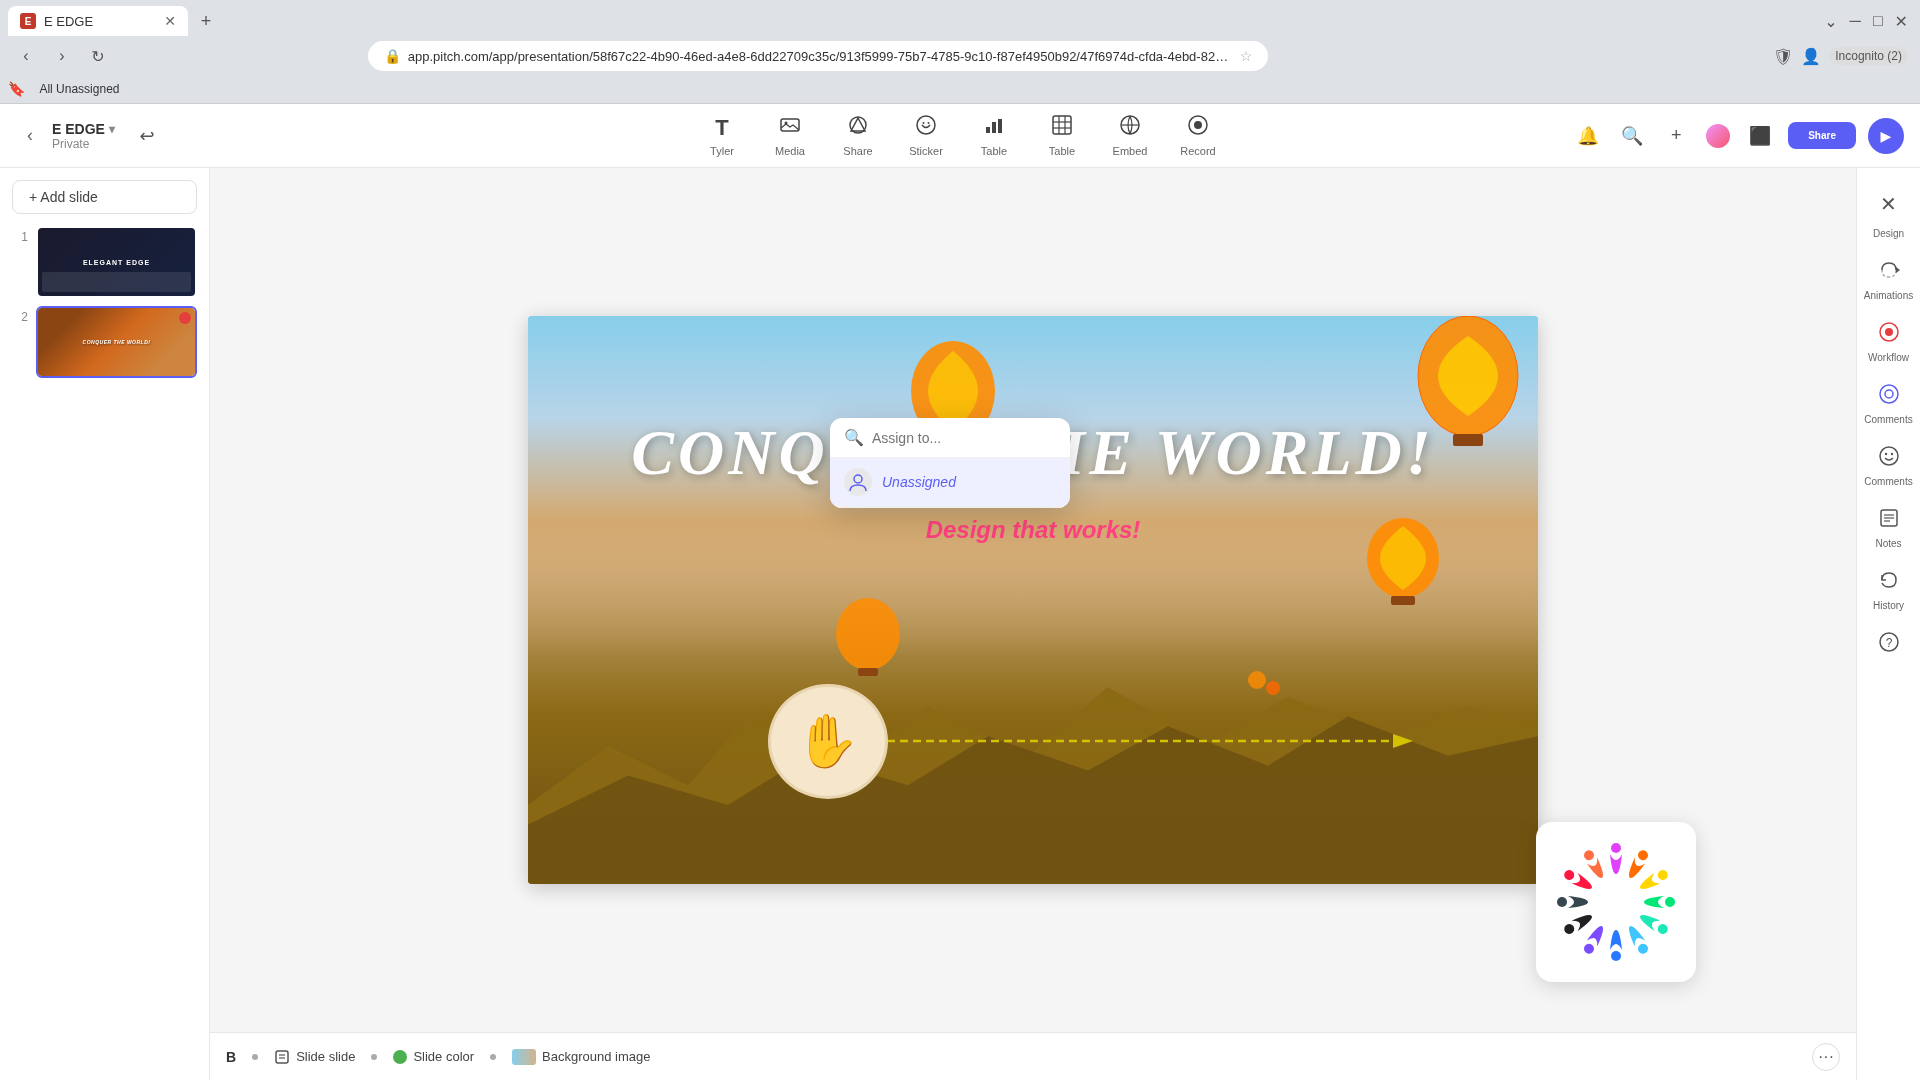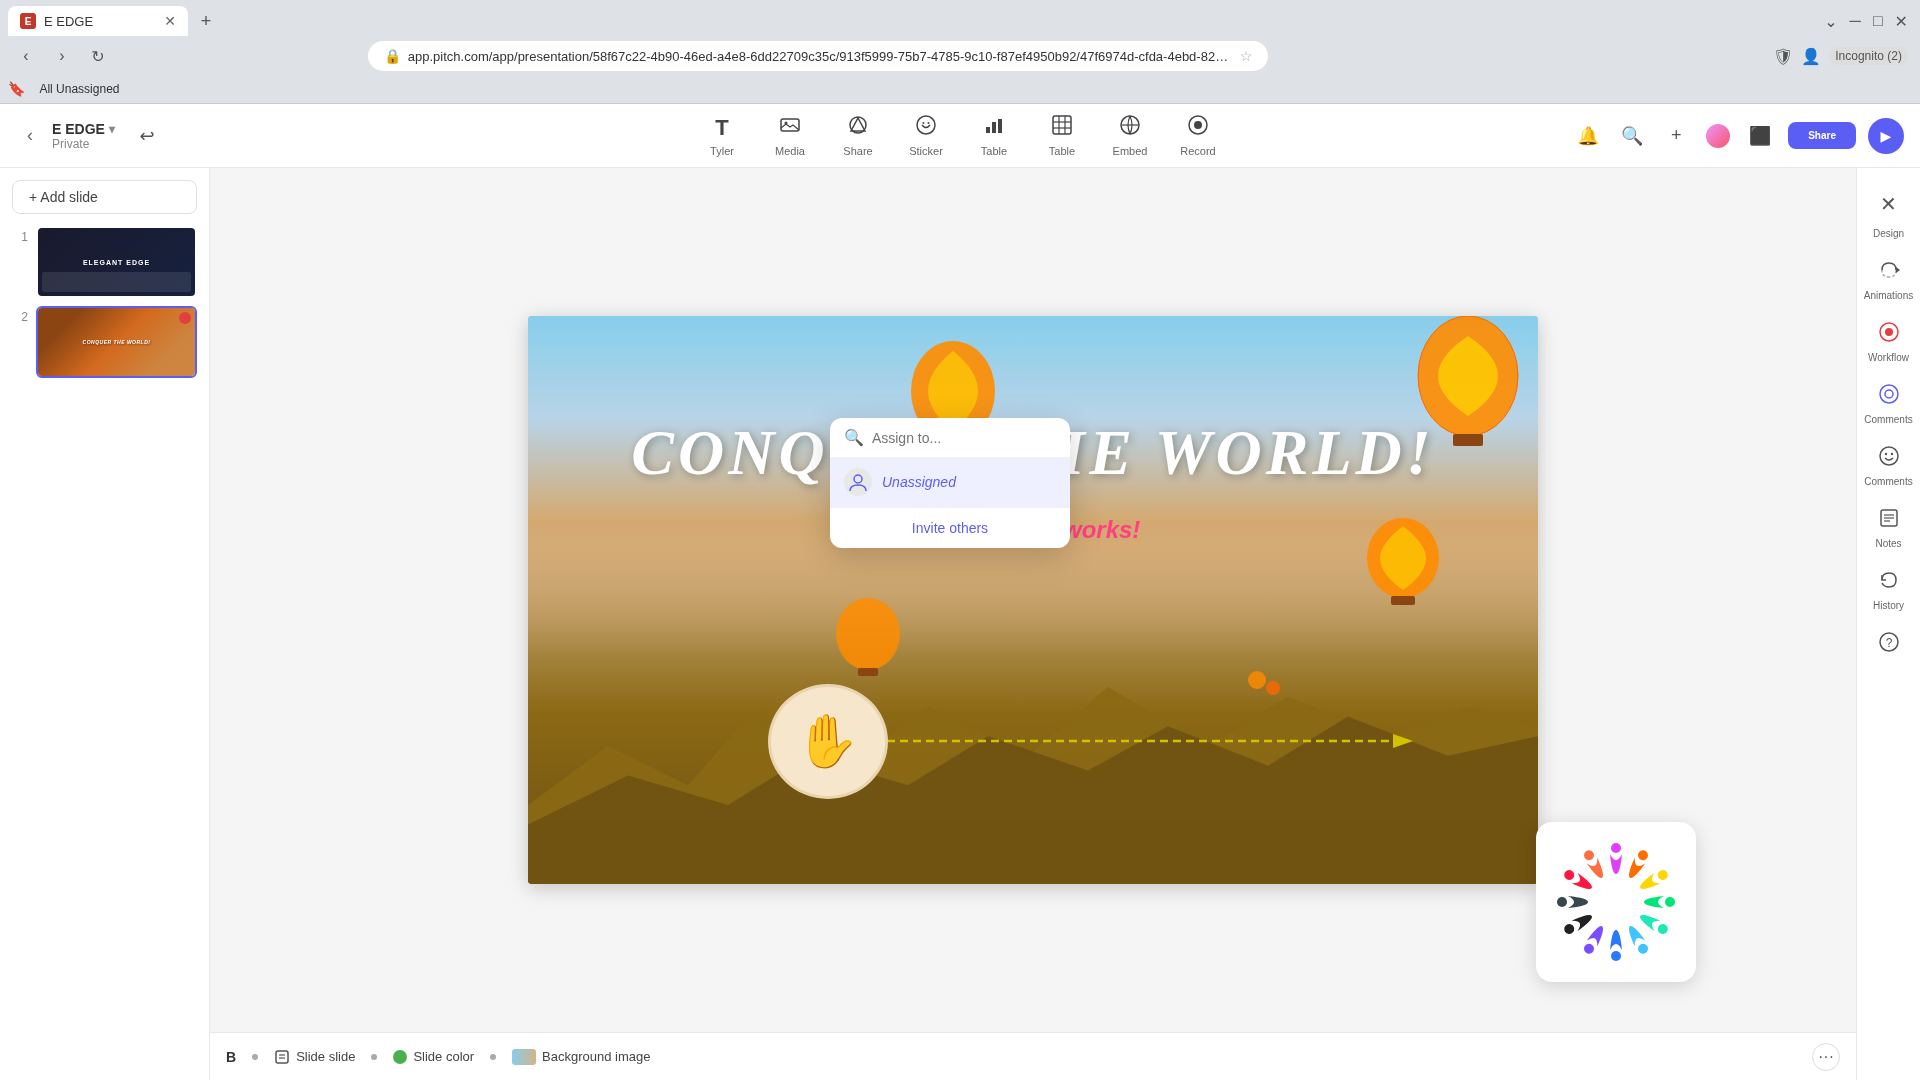--- a/index.html
+++ b/index.html
@@ -359,21 +359,20 @@
             <div class="assign-avatar">
               <svg width="22" height="22" viewBox="0 0 22 22">
                   <circle cx="11" cy="8" r="4" stroke="#5b5ef4" stroke-width="1.5" fill="none"></circle>
                   <path d="M3 20 Q3 14 11 14 Q19 14 19 20" stroke="#5b5ef4" stroke-width="1.5" fill="none"></path>
                 </svg>
             </div>
             <span class="assign-name unassigned">Unassigned</span>
           </div>
           <div class="assign-divider"></div>
           <div class="assign-divider"></div>
-          <div class="invite-others">Invite others</div>
         </div>
 
         <div class="color-circle-widget">
           <div class="color-wheel">
             <svg width="130" height="130" viewBox="0 0 130 130">
 
               <g transform="translate(65,65)">
 
                 <g transform="rotate(0) translate(0,-48)">
                   <circle cx="0" cy="-6" r="5" fill="#e040fb"></circle>

